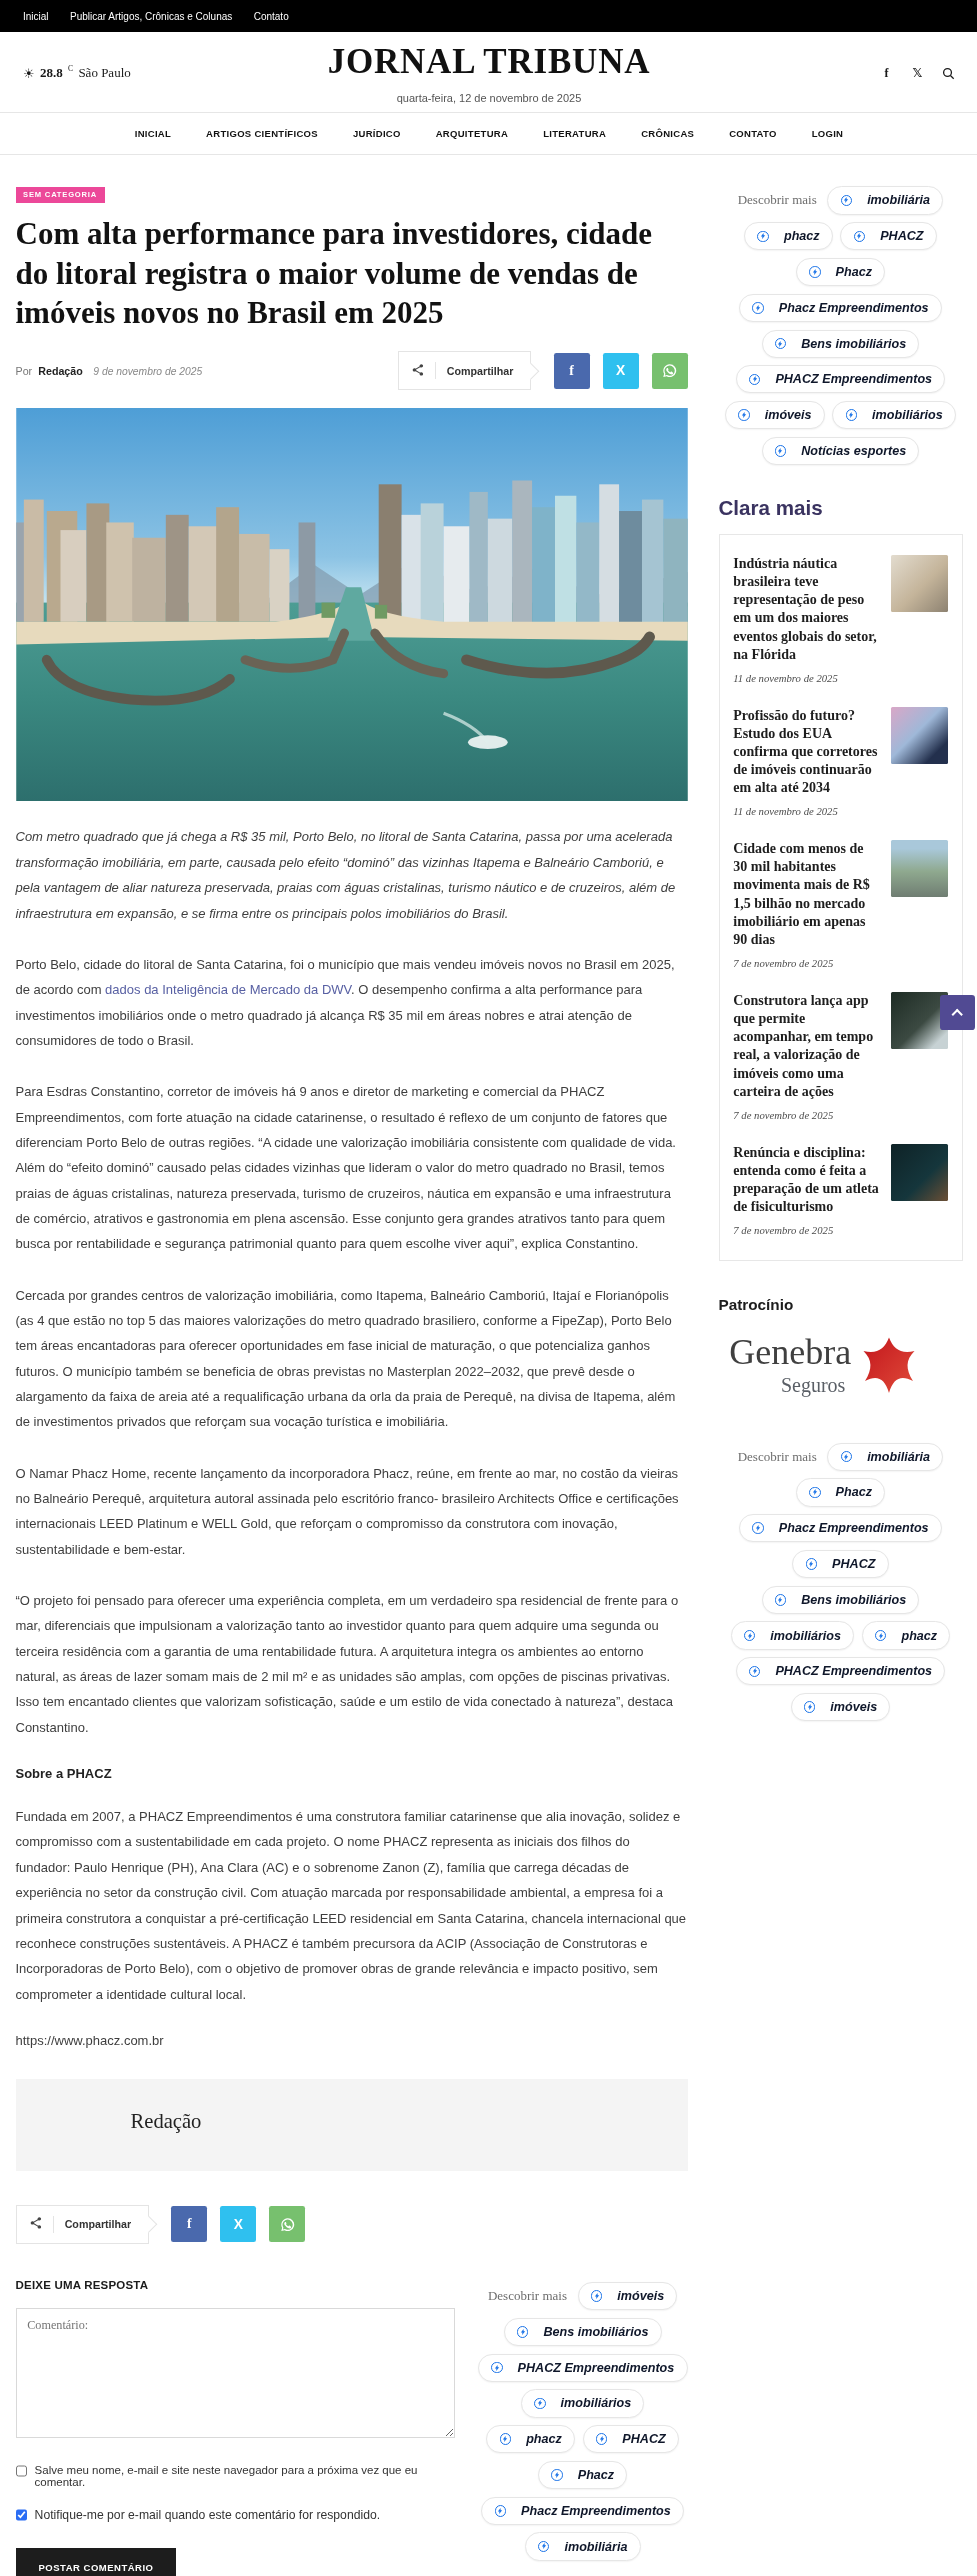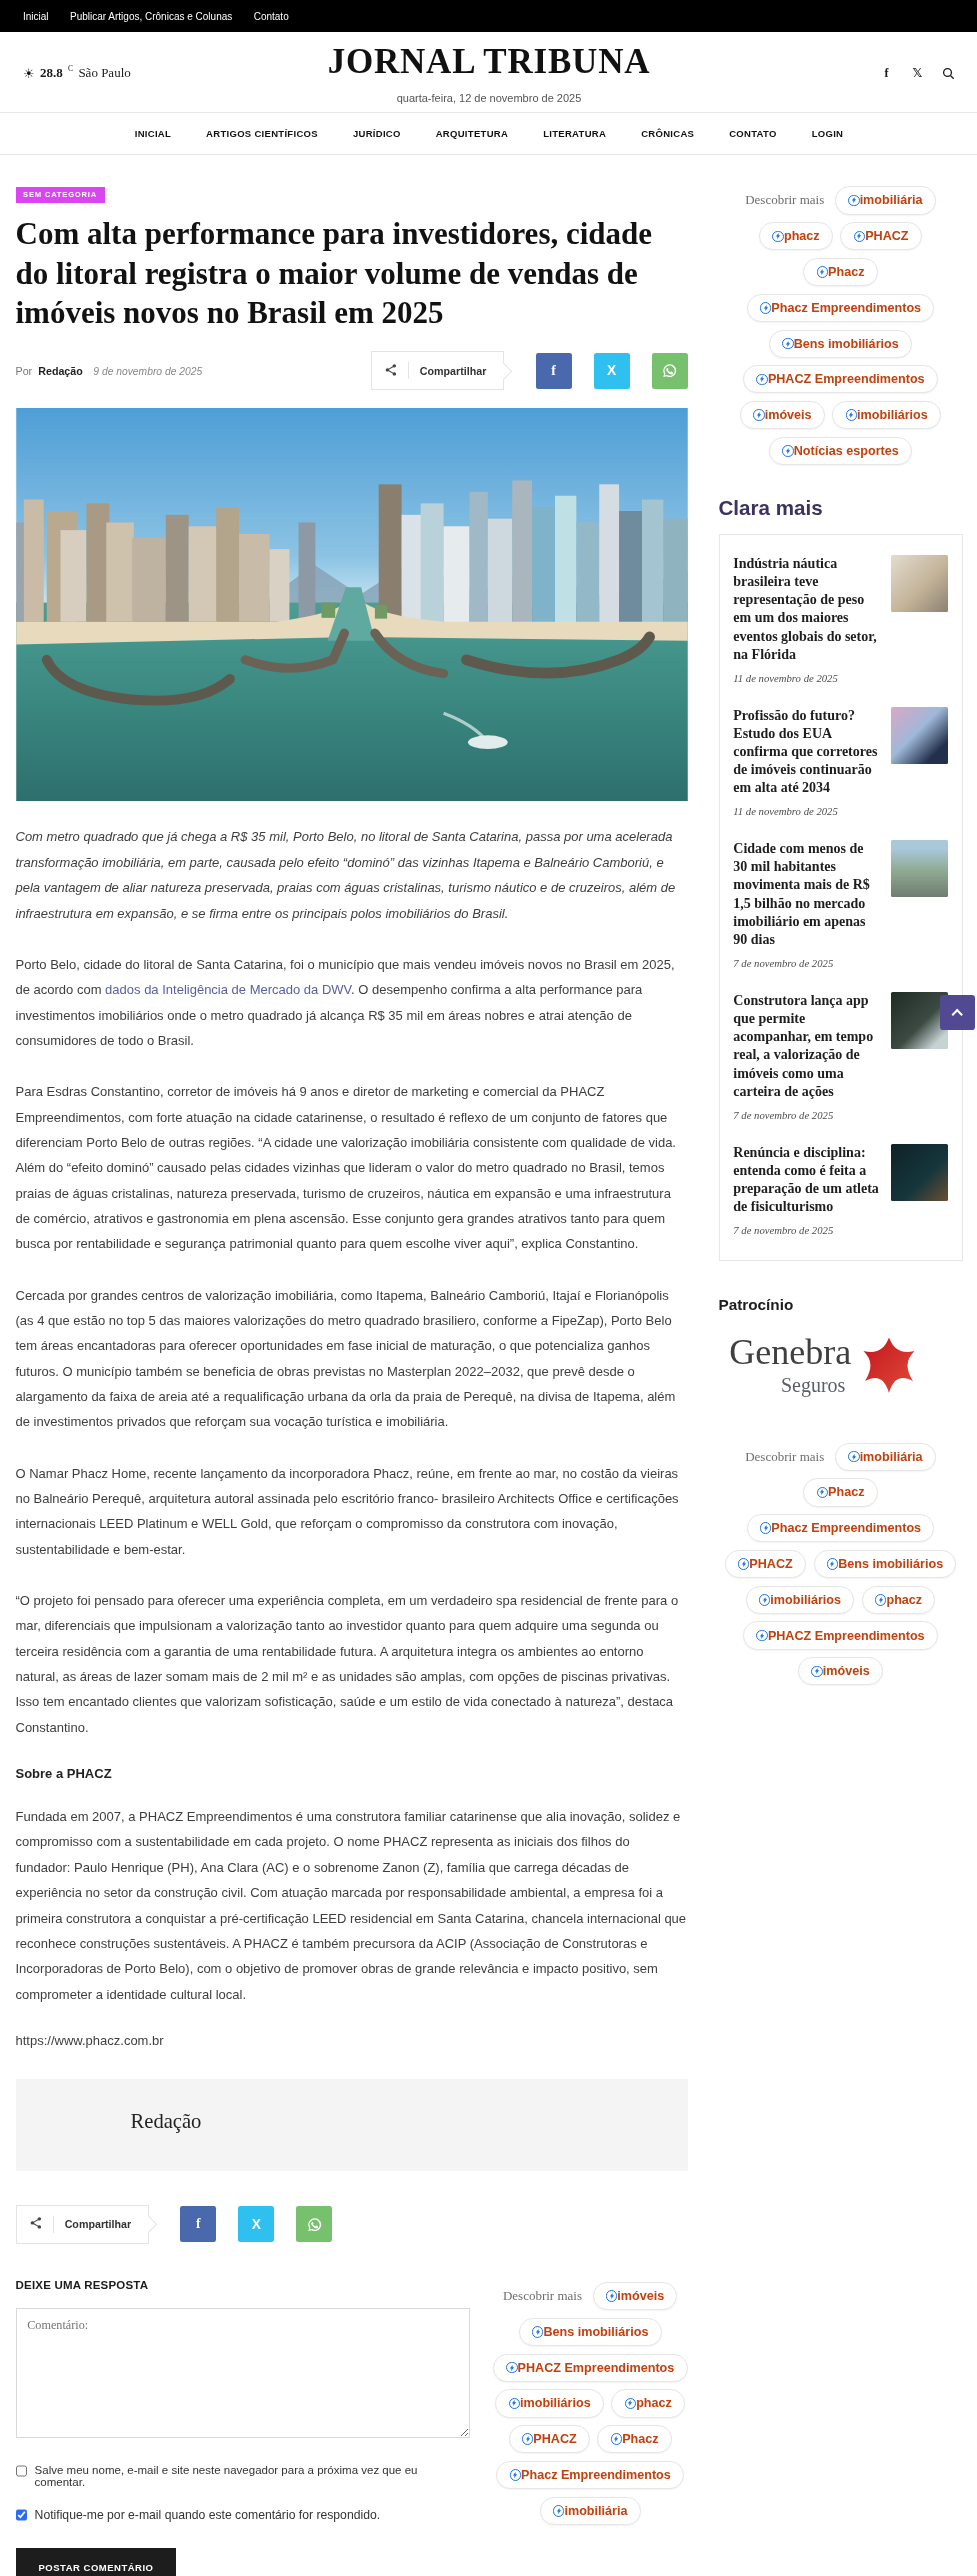--- a/index.html
+++ b/index.html
@@ -24,27 +24,27 @@
   .hs-icon { width:13.8px; height:13.8px; color:#1a1a1a; font-size:12.2px; font-weight:700; display:flex; align-items:center; justify-content:center; cursor:pointer; }
 
   
   .nav { border-top:0.8px solid #e6e6e6; border-bottom:0.8px solid #e6e6e6; background:#fff; display:flex; justify-content:center; gap:35px; padding:15.3px 0; }
   .nav a { color:#111; font-size:9.5px; font-weight:700; letter-spacing:0.3px; text-decoration:none; text-transform:uppercase; }
 
   
   .container { width:947px; margin:0 auto; display:grid; grid-template-columns:672px 244px; column-gap:31px; padding-top:31px; }
 
   
-  .cat-badge { display:inline-block; background:#d946ef; color:#fff; font-size:7.6px; font-weight:700; letter-spacing:0.8px; padding:3.8px 7.6px; margin-bottom:10.7px; }
+  .cat-badge { display:inline-block; background:#ec4899; color:#fff; font-size:7.6px; font-weight:700; letter-spacing:0.8px; padding:3.8px 7.6px; margin-bottom:10.7px; }
   h1.title { font-family:"Liberation Serif","DejaVu Serif",serif; font-size:31px; line-height:1.28; color:#121212; font-weight:700; margin-bottom:18.3px; }
   .byline-row { display:flex; align-items:center; justify-content:space-between; margin-bottom:18.3px; }
   .byline { font-size:10.7px; color:#777; }
   .byline .author { color:#222; font-weight:700; margin:0 7.6px 0 3.1px; }
   .byline .date { font-style:italic; color:#888; font-size:10.3px; }
-  .share-row { display:flex; align-items:center; gap:22px; }
+  .share-row { display:flex; align-items:center; gap:13px; }
   .share-btn { position:relative; display:flex; align-items:center; gap:10.7px; border:0.8px solid #e4e4e4; background:#fff; padding:10px 17px 10px 12.2px; font-size:10.7px; font-weight:700; color:#333; cursor:pointer; margin-right:9.2px; }
   .share-btn .divider { width:0.8px; height:17px; background:#e4e4e4; }
   .share-btn::after { content:""; position:absolute; right:-6.1px; top:50%; width:10.7px; height:10.7px; background:#fff; border-top:0.8px solid #e4e4e4; border-right:0.8px solid #e4e4e4; transform:translateY(-50%) rotate(45deg); }
   .sq { width:36px; height:36px; border-radius:2.3px; display:flex; align-items:center; justify-content:center; color:#fff; font-weight:700; font-size:13.8px; cursor:pointer; }
   .sq svg { width:15.3px; height:15.3px; fill:#fff; }
   .share-ic svg { width:13.8px; height:13.8px; fill:#444; }
 
   .hero { width:672px; height:393px; margin-bottom:23px; display:block; }
 
   .article p { font-size:13px; line-height:1.95; color:#3e3e3e; margin-bottom:26px; }
@@ -65,21 +65,21 @@
   .fields input { width:149px; border:0.8px solid #d9d9d9; padding:8.4px 9.2px; font-size:11.5px; font-family:"Liberation Serif",serif; color:#333; }
   .chk-row { display:flex; align-items:flex-start; gap:7.6px; margin-top:23px; font-size:11.5px; color:#333; }
   .chk-row.notify { margin-top:20px; font-size:12.2px; }
   .chk-row input { width:11.5px; height:11.5px; margin-top:1.5px; accent-color:#2a6df4; }
   .post-btn { margin-top:26px; background:#1d1d1d; color:#fff; border:none; font-size:9.5px; font-weight:700; letter-spacing:0.5px; padding:13.8px 23px; cursor:pointer; }
   .comments-tags { flex:1; padding-top:3.1px; }
 
   
   .tagcloud { display:flex; flex-wrap:wrap; justify-content:center; align-items:center; gap:7.6px 7.6px; }
   .disc-label { font-family:"Liberation Serif",serif; font-size:13px; color:#6d6d6d; margin-right:3.1px; }
-  .pill { display:inline-flex; align-items:center; gap:0; background:#fff; border:0.8px solid #e6e6e6; border-radius:763px; box-shadow:0 0.8px 1.5px rgba(0,0,0,.06); padding:6.1px 12.2px; color:#c2410c; font-size:12.6px; font-weight:700; cursor:pointer; white-space:nowrap; }
+  .pill { display:inline-flex; align-items:center; gap:15px; background:#fff; border:0.8px solid #e6e6e6; border-radius:763px; box-shadow:0 0.8px 1.5px rgba(0,0,0,.06); padding:6.1px 12.2px; color:#0f172a; font-size:12.6px; font-weight:700; cursor:pointer; white-space:nowrap;font-style:italic; }
   .disc-ic { width:11.5px; height:11.5px; border:1.5px solid #1a73e8; border-radius:50%; display:inline-flex; align-items:center; justify-content:center; flex:none; }
   .disc-ic svg { width:6.1px; height:6.1px; fill:#1a73e8; }
 
   
   .sidebar { width:244px; }
   .sidebar .tagcloud { margin-bottom:31px; }
   .leia-title { font-size:20.6px; font-weight:800; color:#3a3360; margin:4.6px 0 13.8px; }
   .leia-panel { border:0.8px solid #e7e7e7; background:#fff; padding:20px 13.8px; margin-bottom:35px; }
   .leia-item { display:flex; gap:10.7px; justify-content:space-between; margin-bottom:23px; cursor:pointer; }
   .leia-item:last-child { margin-bottom:4.6px; }

